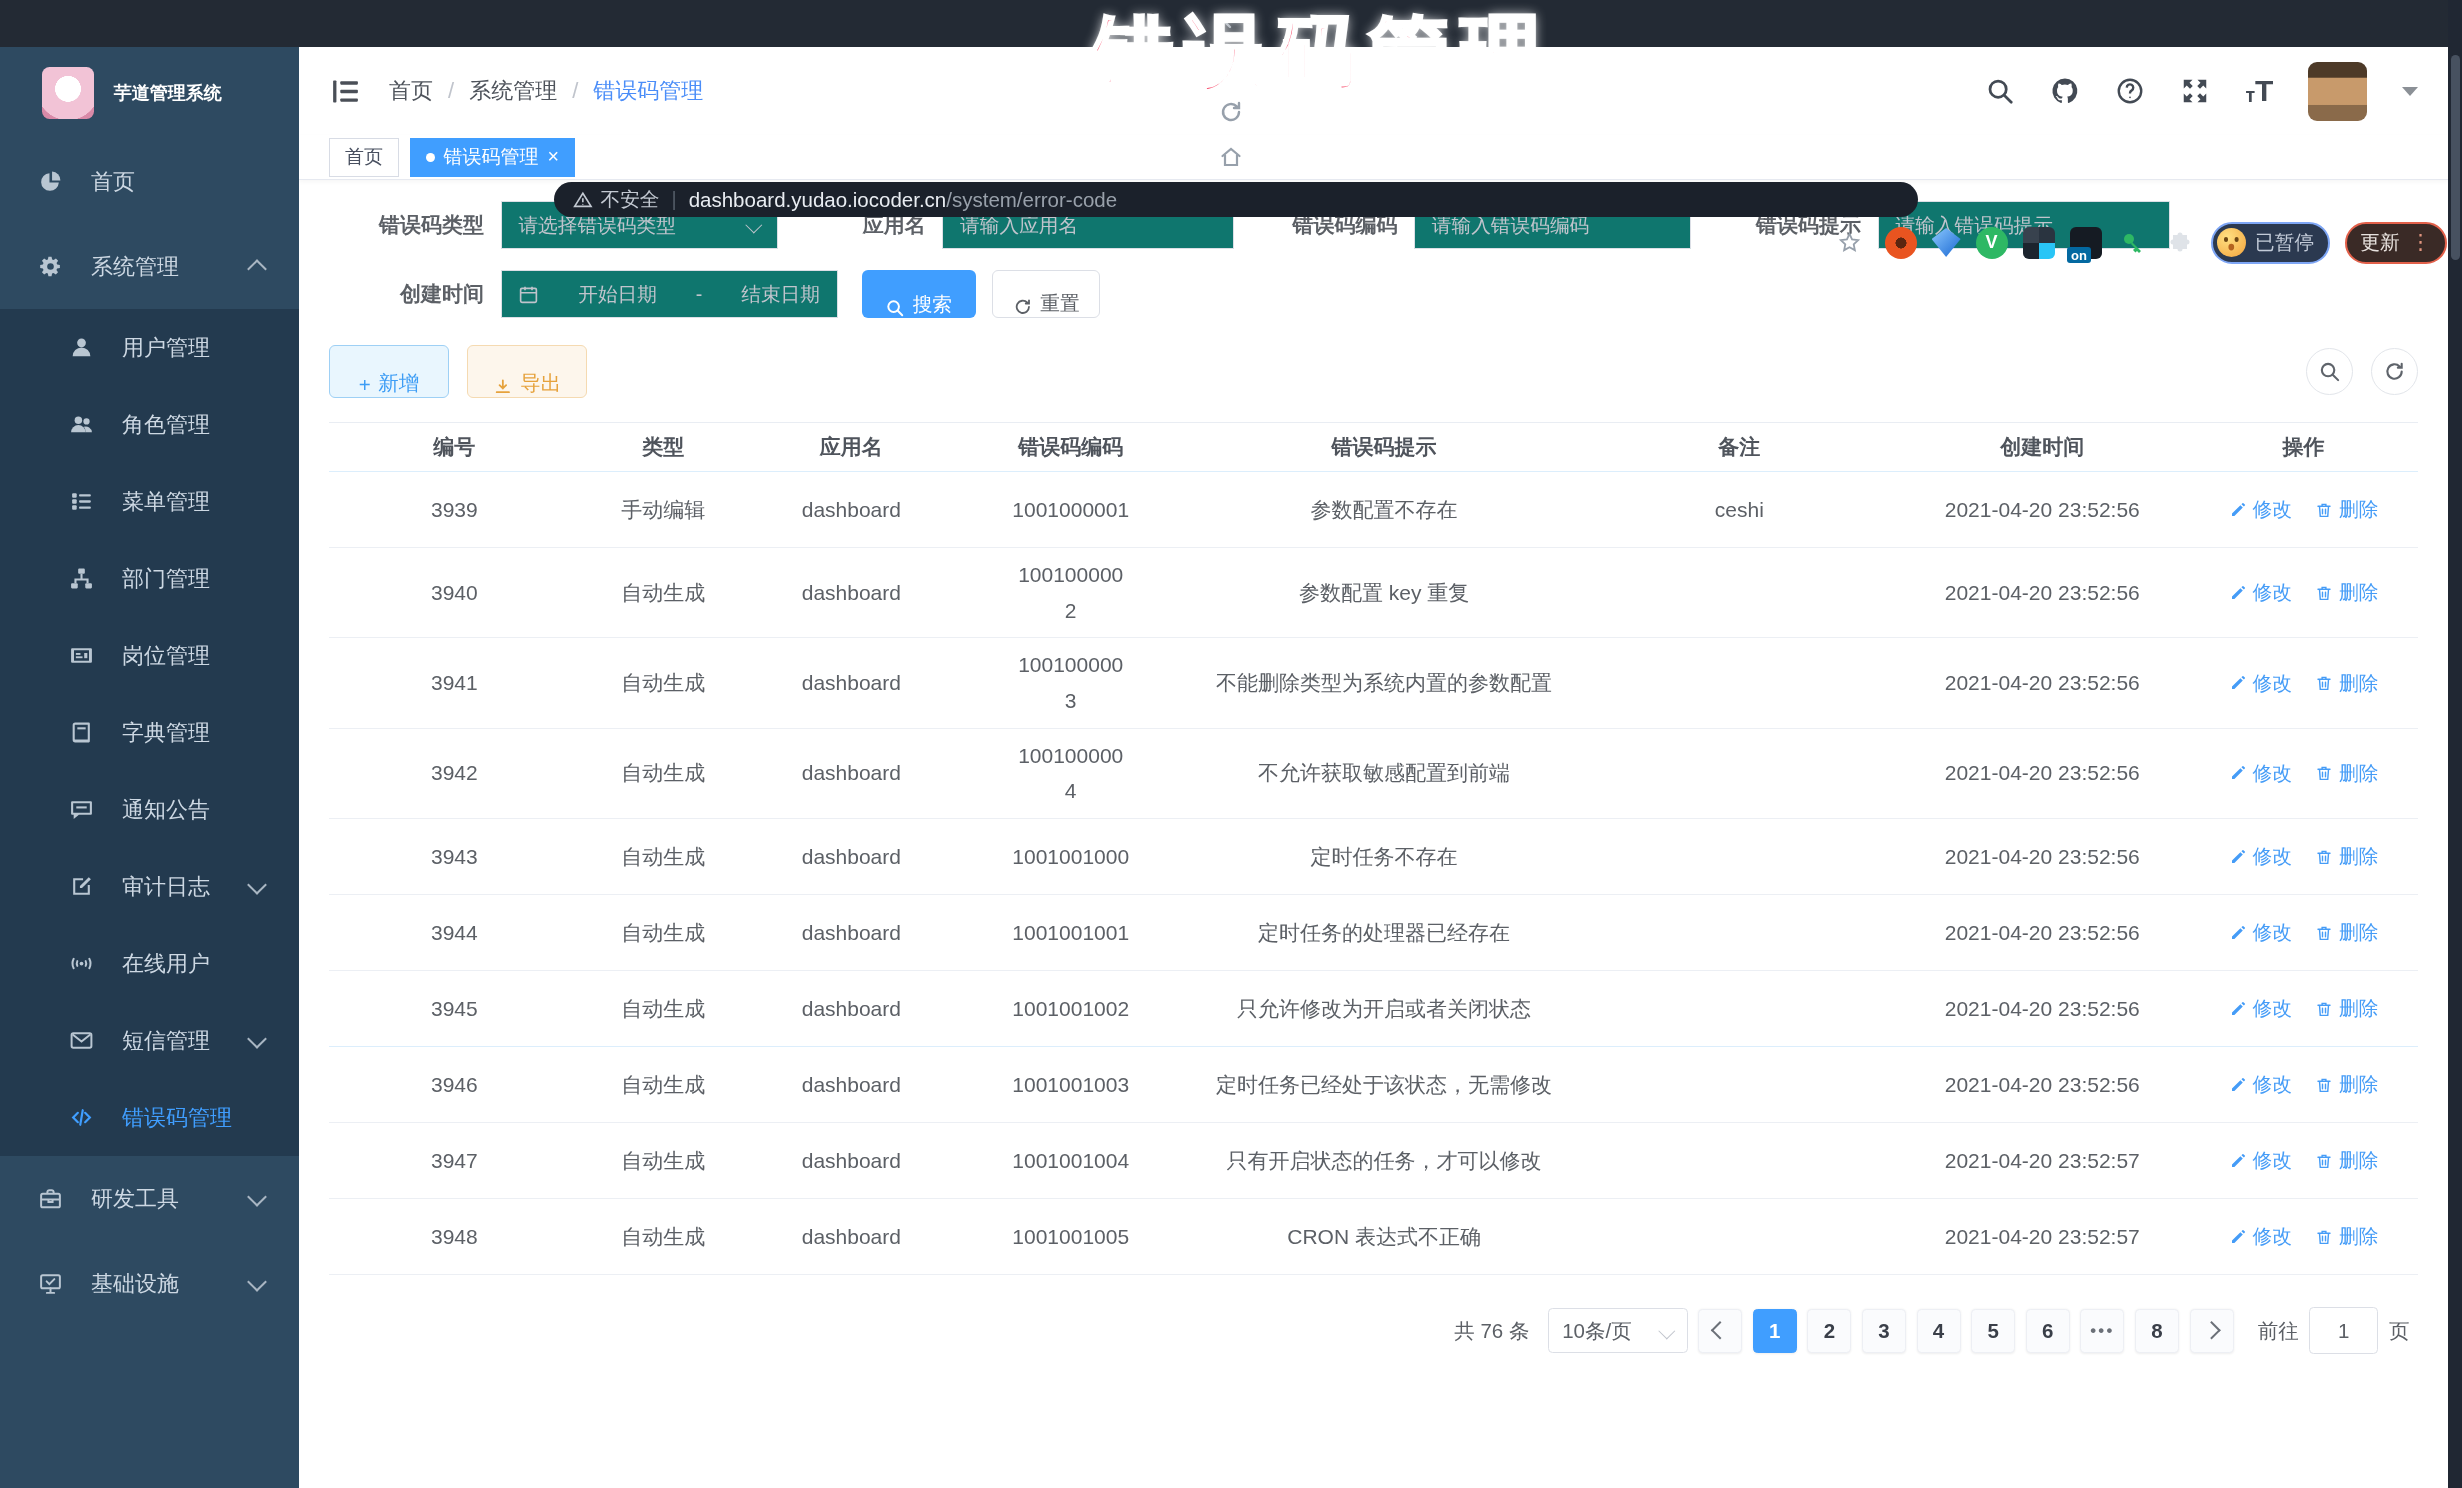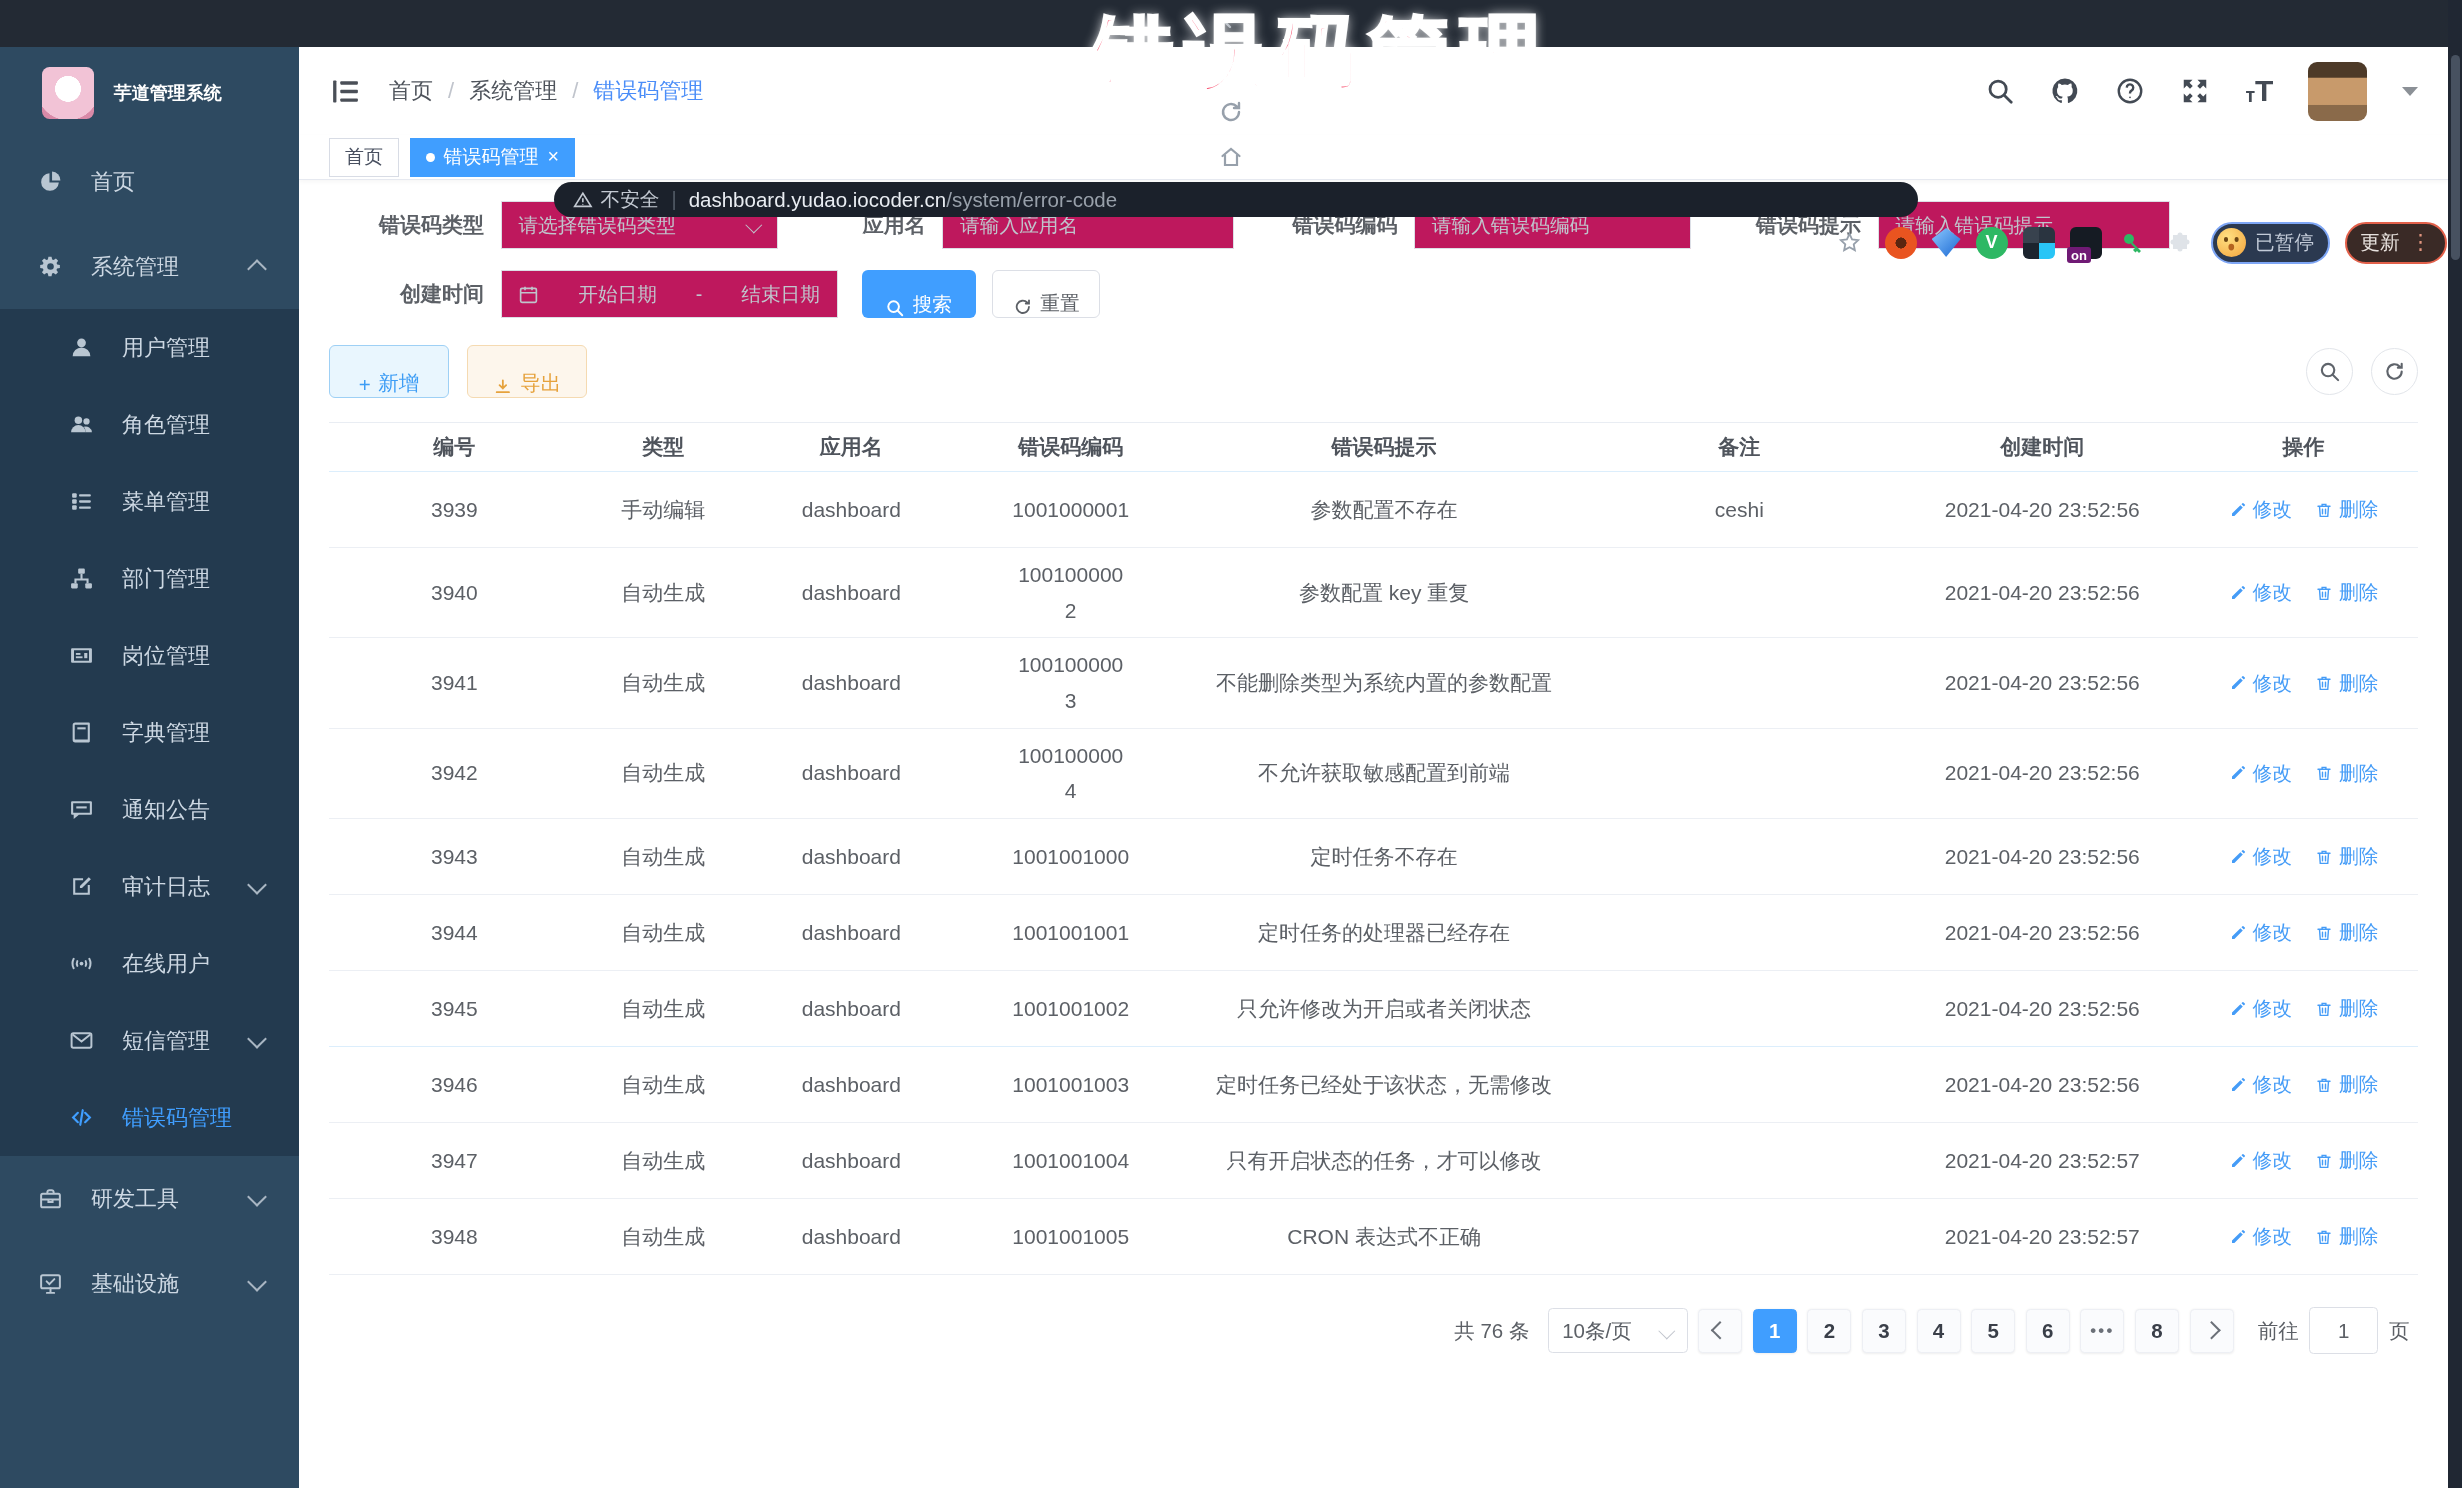--- a/index.html
+++ b/index.html
@@ -22,21 +22,21 @@
   .url-path{color:#98a0aa;}
   #chrome-right{margin-left:auto;display:flex;align-items:center;gap:15px;}
   #chrome-right .nav-ic svg{width:23px;height:23px;}
   .ext{width:32px;height:32px;display:flex;align-items:center;justify-content:center;flex:0 0 auto;}
   .ext-orange{border-radius:50%;background:radial-gradient(circle,#5b2510 0 24%,#e95420 25%);}
   .ext-gem{background:linear-gradient(135deg,#8cc9ff,#1967d2);clip-path:polygon(50% 0,100% 38%,50% 100%,0 38%);height:29px;width:29px;}
   .ext-green{border-radius:50%;background:#2eb864;color:#fff;font-weight:800;font-size:18px;}
   .ext-green::after{content:"V";}
   .ext-grid{border-radius:6px;background:conic-gradient(#2a3440 0 25%,#29c5f6 25% 50%,#1c242e 50% 75%,#38424e 75%);}
   .ext-on{border-radius:6px;background:#151b23;position:relative;}
-  .on-badge{position:absolute;left:-3px;bottom:-4.5px;background:#701a75;color:#fff;font-size:13px;font-weight:700;
+  .on-badge{position:absolute;left:-3px;bottom:-4.5px;background:#0369a1;color:#fff;font-size:13px;font-weight:700;
     padding:1.5px 4.5px;border-radius:3px;line-height:1;}
   .ext-key{color:#2eb864;}
   .ext-puzzle{color:#dfe3e8;}
   .ext svg{width:24px;height:24px;}
   #profile-pill{height:38px;border:2.3px solid #7ea6f5;border-radius:21px;background:#2b3950;display:flex;
     align-items:center;gap:9px;padding:0 13.6px 0 4.5px;color:#c3cbd8;font-size:19.7px;flex:0 0 auto;}
   .face{width:29px;height:29px;border-radius:50%;background:radial-gradient(circle at 36% 32%,#ffe082,#f3a33c);position:relative;}
   .face::after{content:"";position:absolute;left:6.8px;top:9px;width:4.5px;height:4.5px;border-radius:50%;background:#6d4714;
     box-shadow:10.6px 0 0 #6d4714,5.3px 7.6px 0 0.8px #b4631f;}
   #update-pill{height:38px;border:2.3px solid #e2604a;border-radius:21px;background:#3a2a26;display:flex;
@@ -93,21 +93,21 @@
   .tag.active{background:#409eff;border-color:#409eff;color:#fff;}
   .tag .dot{width:9px;height:9px;border-radius:50%;background:#fff;}
   .tag .close{font-size:19.7px;line-height:1;}
 
   
   #content{position:absolute;left:299px;top:180px;right:13.6px;bottom:0;background:#fff;overflow:hidden;}
   .f-row{display:flex;align-items:center;margin:21px 0 0 30px;font-size:21px;color:#5c6066;}
   .f-label{font-weight:600;text-align:right;flex:0 0 auto;}
   .lb1{width:155px;}.lb2{width:148px;}.lb3{width:163px;}.lb4{width:170px;}
   .inp{height:48px;border:1.5px solid #dcdfe6;border-radius:1px;display:flex;align-items:center;
-    padding:0 16.7px;box-sizing:border-box;color:#c0c4cc;font-size:19.7px;background:#be185d;margin-left:16.7px;flex:0 0 auto;}
+    padding:0 16.7px;box-sizing:border-box;color:#c0c4cc;font-size:19.7px;background:#0f766e;margin-left:16.7px;flex:0 0 auto;}
   .sel{width:277px;justify-content:space-between;}
   .in2{width:292px;}.in3{width:277px;}.in4{width:292px;}
   .chev{width:10.6px;height:10.6px;border-right:1.5px solid #c0c4cc;border-bottom:1.5px solid #c0c4cc;transform:rotate(45deg);}
   .date-box{width:337px;justify-content:space-between;gap:7.6px;}
   .date-box svg{width:21px;height:21px;color:#c0c4cc;}
   .btn{height:48px;border-radius:6px;display:flex;align-items:flex-end;justify-content:center;gap:7.6px;
     font-size:19.7px;box-sizing:border-box;flex:0 0 auto;cursor:pointer;}
   .btn svg{width:19.7px;height:19.7px;}
   .btn-search{width:114px;background:#409eff;color:#fff;margin-left:24px;}
   .btn-reset{width:108px;background:#fff;border:1.5px solid #dcdfe6;color:#5c6066;margin-left:16.7px;}

